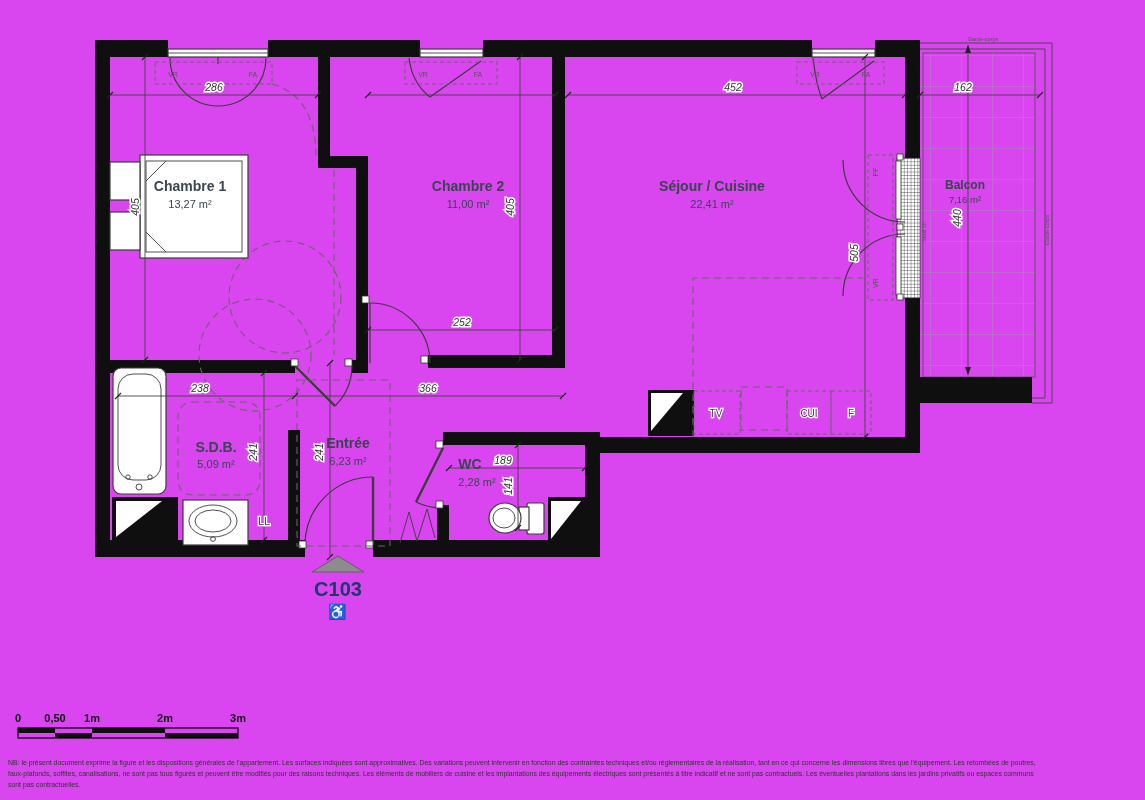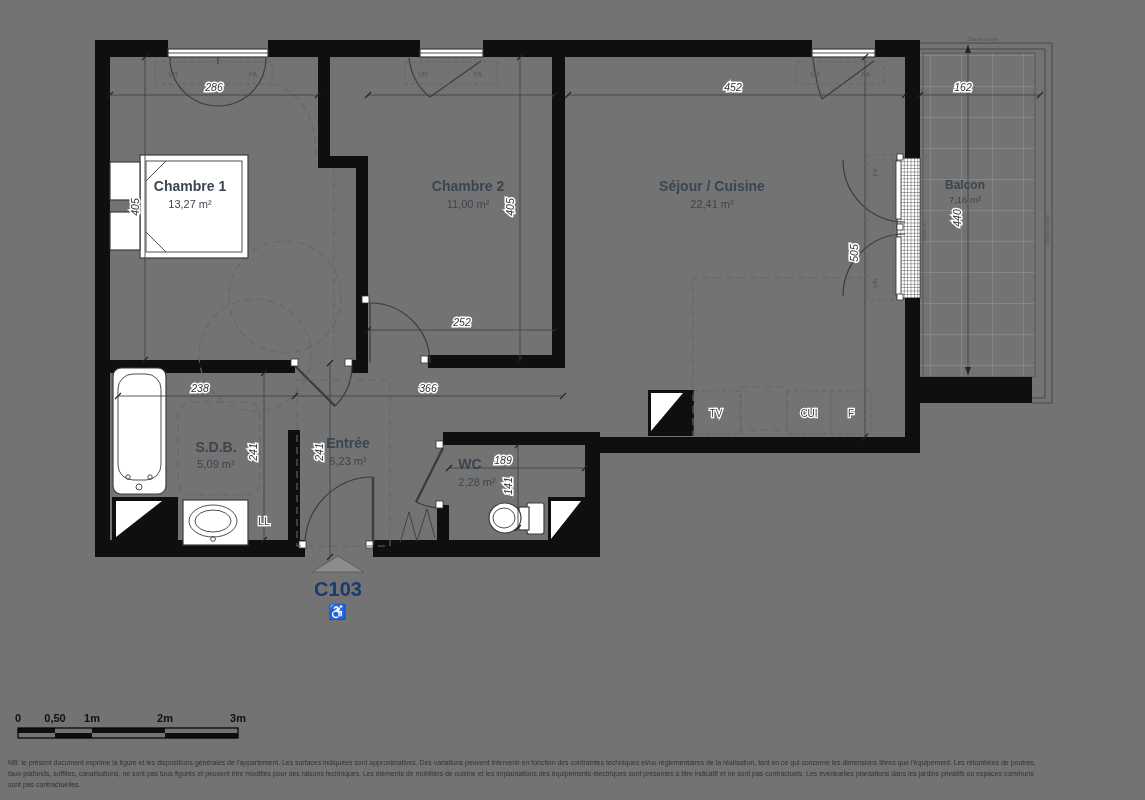--- a/index.html
+++ b/index.html
@@ -1,16 +1,16 @@
 <!DOCTYPE html>
 <html><head>
 <meta charset="utf-8">
 <style>
   html,body{margin:0;padding:0;background:#fff}
-  .canvas{position:relative;width:1145px;height:800px;background:#737373;overflow:hidden}
+  .canvas{position:relative;width:1145px;height:800px;background:#d946ef;overflow:hidden}
   svg{display:block}
   svg text{font-family:"Liberation Sans",sans-serif}
   .rl{font-weight:bold;font-size:14px;fill:#3a4550;text-anchor:middle}
   .ra{font-size:11px;fill:#3a4550;text-anchor:middle}
   .rl-s{font-weight:bold;font-size:12px;fill:#3a4550;text-anchor:middle}
   .ra-s{font-size:9.5px;fill:#3a4550;text-anchor:middle}
   .dim{font-style:italic;font-size:10.5px;fill:#333;text-anchor:middle;stroke:#fff;stroke-width:3px;paint-order:stroke}
   .sm{font-size:7px;fill:#555;text-anchor:middle}
   .tiny{font-size:5.5px;fill:#555;text-anchor:middle}
   .app{font-size:10px;fill:#444;text-anchor:middle;stroke:#fff;stroke-width:2.5px;paint-order:stroke}

